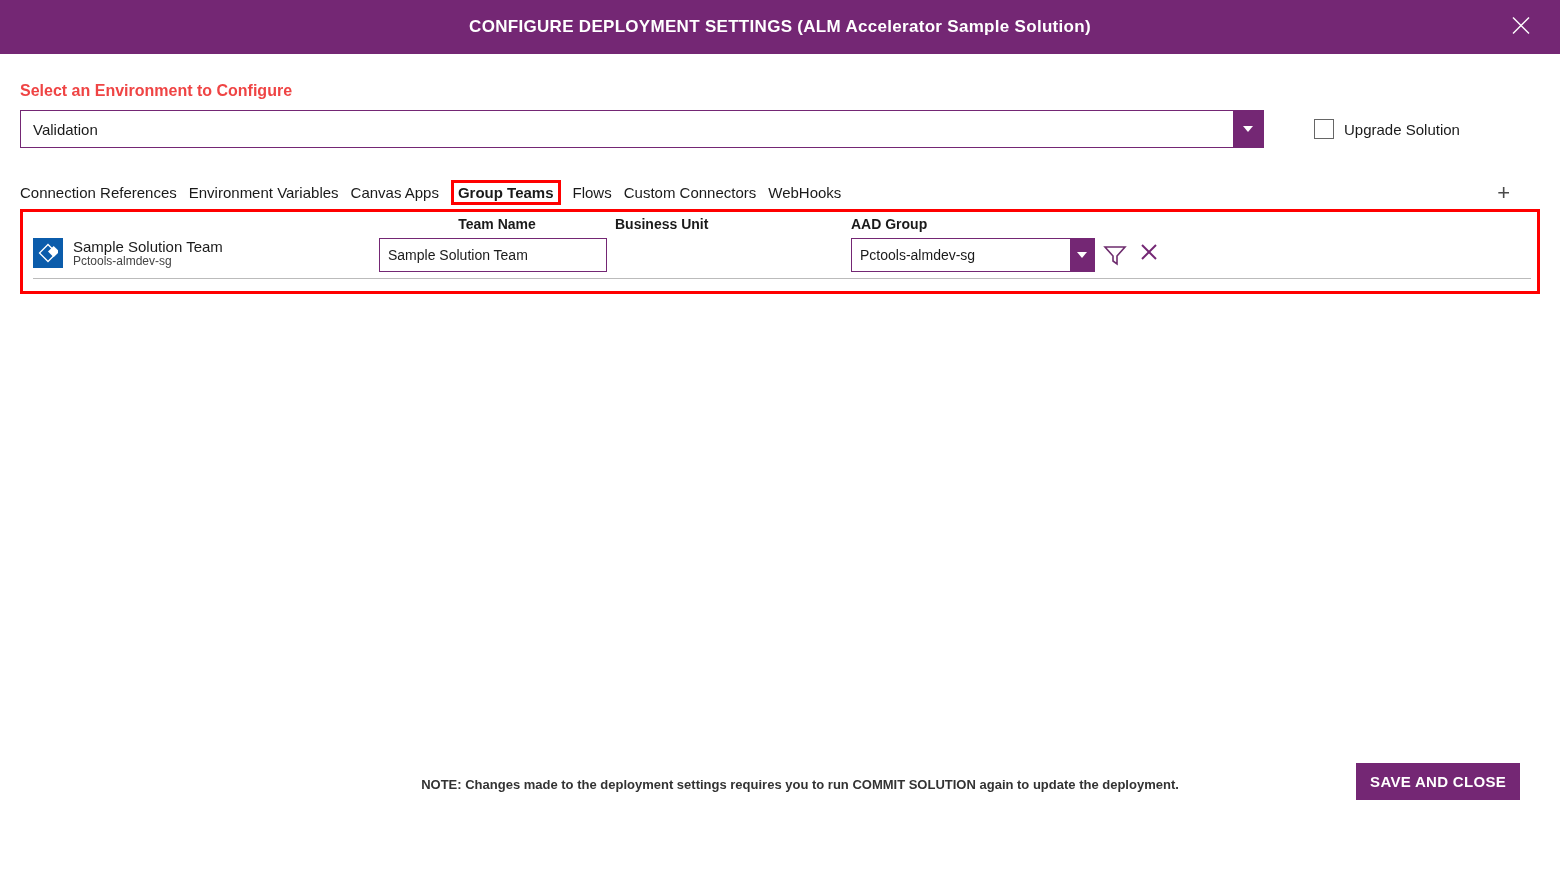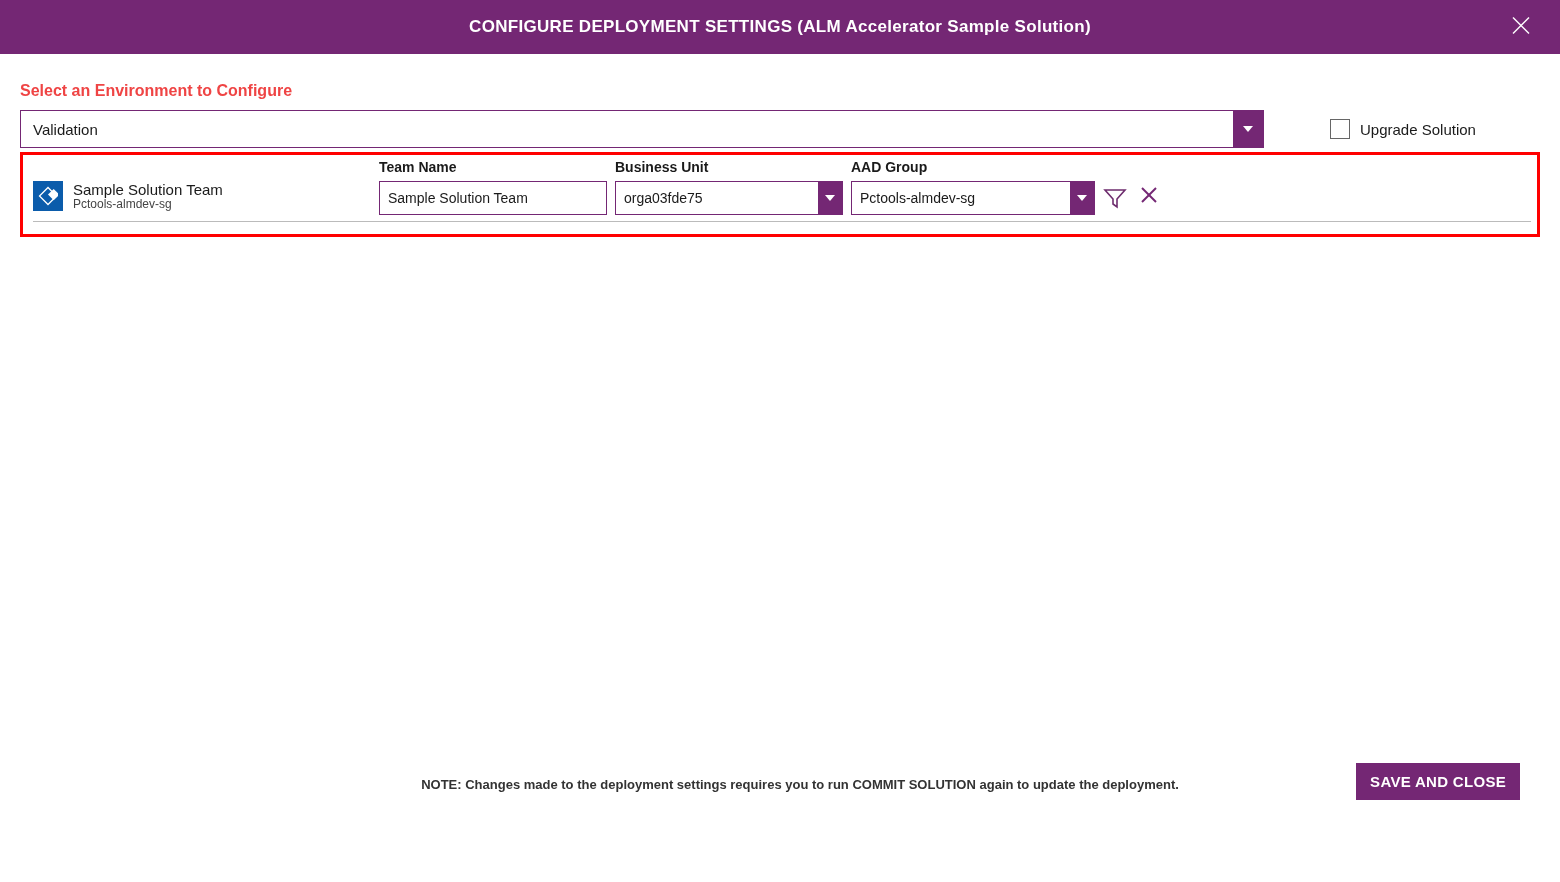--- a/index.html
+++ b/index.html
@@ -48,21 +48,21 @@
   .env-label {
     font-size: 16px;
     font-weight: 600;
     color: #ef4444;
     margin-bottom: 10px;
   }
 
   .env-row {
     display: flex;
     align-items: center;
-    gap: 30px;
+    gap: 14px;
   }
 
   .env-dropdown {
     display: flex;
     align-items: center;
     border: 1px solid #742774;
     height: 38px;
     flex: 0 0 auto;
     width: 1244px;
   }
@@ -162,21 +162,21 @@
   .team-text .t2 { font-size: 12px; color: #444; margin-top: -1px; }
 
   .col { display: flex; flex-direction: column; }
   .col-label {
     font-size: 14px;
     font-weight: 600;
     color: #1a1a1a;
     margin-bottom: 6px;
   }
 
-  .col-teamname { width: 236px; }
+  .col-teamname { width: 236px; text-align: center; }
   .col-bu { width: 236px; }
   .col-aad { width: 247px; }
   .col-filter { width: 34px; padding-top: 26px; display:flex; justify-content:center; }
   .col-roles { width: 254px; margin-left: 2px; }
   .col-delete { width: 34px; padding-top: 26px; display:flex; justify-content:center; }
 
   .input-box {
     border: 1px solid #742774;
     height: 34px;
     display: flex;
@@ -290,20 +290,30 @@
             <polygon points="2,4 12,4 7,10"></polygon>
           </svg>
       </div>
     </div>
     <div class="upgrade-wrap">
       <div class="chk"></div>
       <label>Upgrade Solution</label>
     </div>
   </div>
 
+  <div class="tabs-row">
+    <span class="tab">Connection References</span>
+    <span class="tab">Environment Variables</span>
+    <span class="tab">Canvas Apps</span>
+    <span class="tab highlighted">Group Teams</span>
+    <span class="tab">Flows</span>
+    <span class="tab">Custom Connectors</span>
+    <span class="tab">WebHooks</span>
+    <span class="add-plus">+</span>
+  </div>
 
   <div class="row-box">
     <div class="columns">
 
       <div class="col-icon-text">
         <div class="team-icon">
           <svg width="20" height="20" viewBox="0 0 20 20">
               <rect x="9" y="1" width="8" height="8" transform="rotate(45 10 10)"></rect>
               <rect x="4" y="4" width="12" height="12" fill="none" stroke="#fff" stroke-width="1.3" transform="rotate(45 10 10)"></rect>
             </svg>
@@ -316,28 +326,20 @@
 
       <div class="col col-teamname">
         <div class="col-label">Team Name</div>
         <div class="input-box">
           <span>Sample Solution Team</span>
         </div>
       </div>
 
       <div class="col col-bu">
         <div class="col-label">Business Unit</div>
-        <div class="dd-box">
-          <div class="dd-text2">orga03fde75</div>
-          <div class="dd-btn2">
-            <svg width="12" height="12" viewBox="0 0 12 12">
-                <polygon points="1,3 11,3 6,9"></polygon>
-              </svg>
-          </div>
-        </div>
       </div>
 
       <div class="col col-aad">
         <div class="col-label">AAD Group</div>
         <div class="dd-box aad-dd">
           <div class="dd-text2">Pctools-almdev-sg</div>
           <div class="dd-btn2">
             <svg width="12" height="12" viewBox="0 0 12 12">
                 <polygon points="1,3 11,3 6,9"></polygon>
               </svg>

